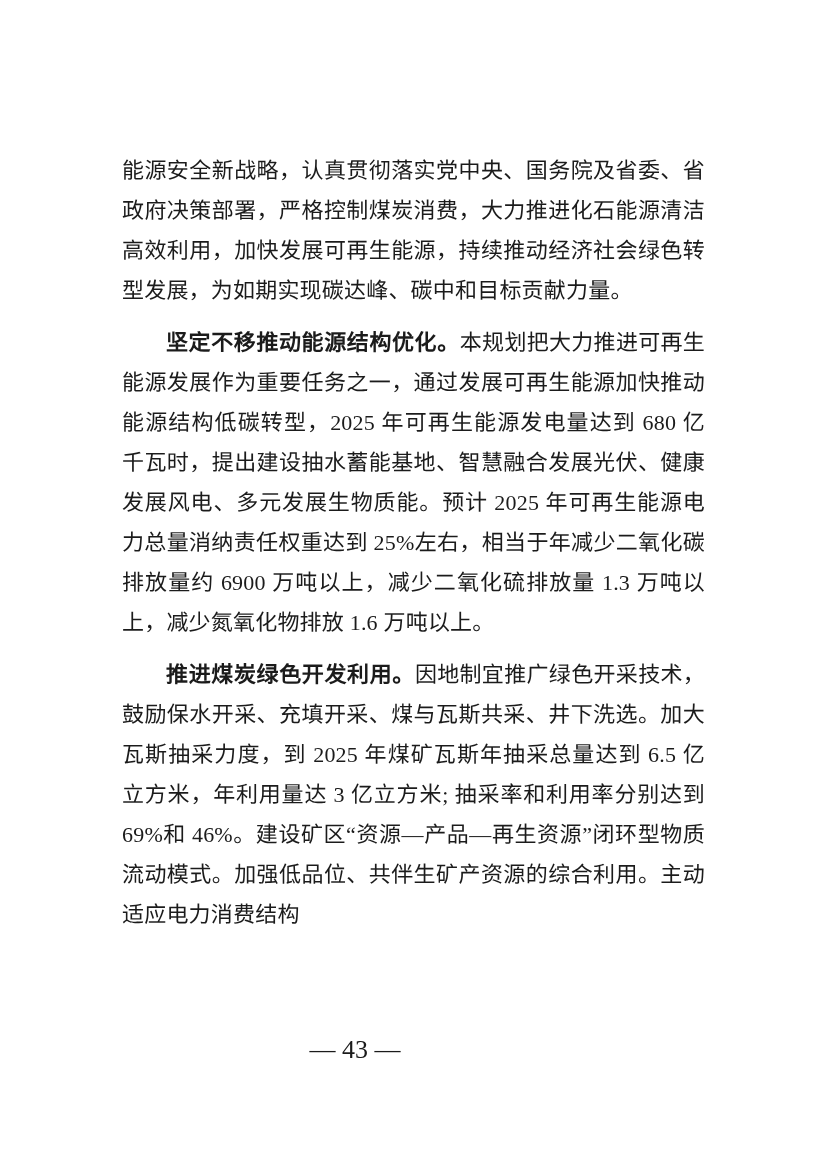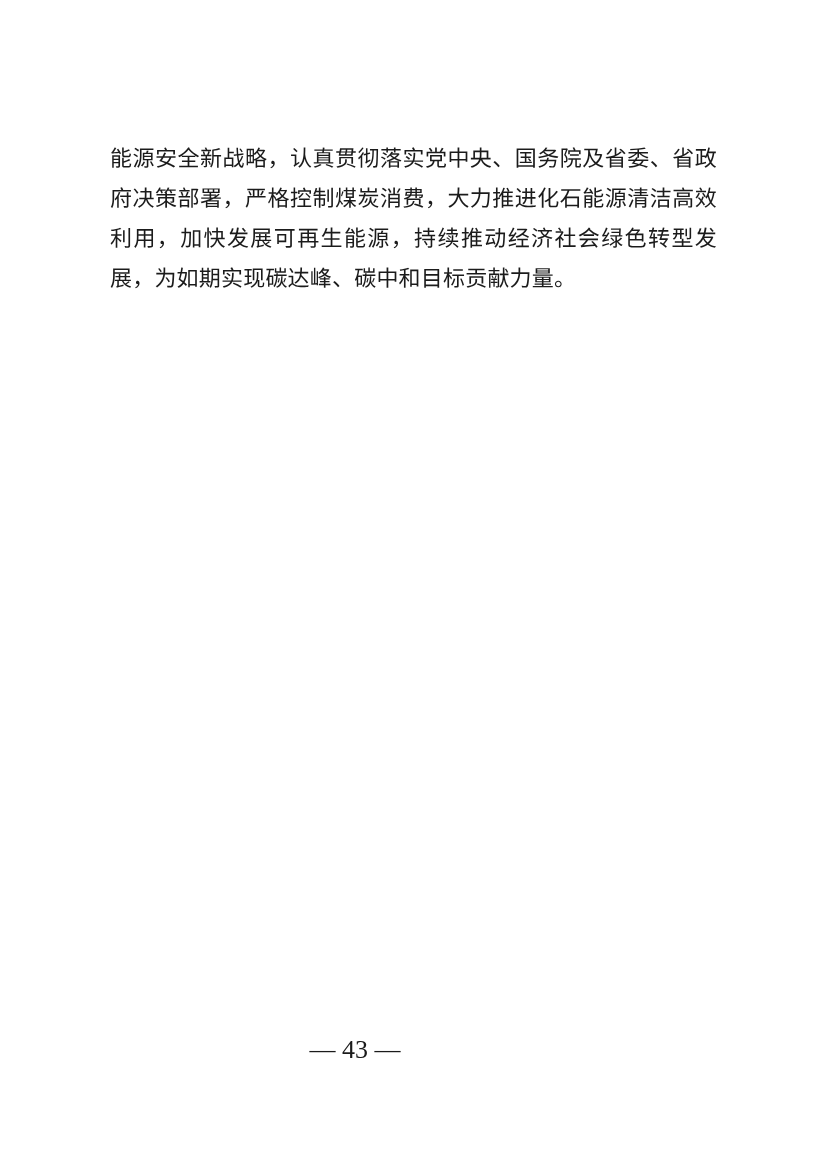--- a/index.html
+++ b/index.html
@@ -20,21 +20,21 @@
     position: absolute;
     left: 110px;
     top: 139px;
     width: 607px;
     font-size: 22px;
     line-height: 40px;
     text-align: justify;
     letter-spacing: 0.2px;
   }
   .para {
-    margin: 0;
+    margin: 12px;
     padding: 0;
     text-indent: 2em;
   }
   .para.no-indent {
     text-indent: 0;
   }
   .lead {
     font-weight: bold;
     font-family: "Liberation Sans", "DejaVu Sans", "Liberation Serif", serif;
     letter-spacing: 0.5px;
@@ -52,20 +52,22 @@
 </style>
 </head>
 <body>
 
 <div class="page">
 
   <main class="content">
 
     <p class="para no-indent"><span>能源安全新战略，认真贯彻落实党中央、国务院及省委、省政府决策部署，严格控制煤炭消费，大力推进化石能源清洁高效利用，加快发展可再生能源，持续推动经济社会绿色转型发展，为如期实现碳达峰、碳中和目标贡献力量。</span></p>
 
+    <p class="para"><span class="lead">坚定不移推动能源结构优化。</span><span>本规划把大力推进可再生能源发展作为重要任务之一，通过发展可再生能源加快推动能源结构低碳转型，2025 年可再生能源发电量达到 680 亿千瓦时，提出建设抽水蓄能基地、智慧融合发展光伏、健康发展风电、多元发展生物质能。预计 2025 年可再生能源电力总量消纳责任权重达到 25%左右，相当于年减少二氧化碳排放量约 6900 万吨以上，减少二氧化硫排放量 1.3 万吨以上，减少氮氧化物排放 1.6 万吨以上。</span></p>
 
 
+    <p class="para"><span class="lead">推进煤炭绿色开发利用。</span><span>因地制宜推广绿色开采技术，鼓励保水开采、充填开采、煤与瓦斯共采、井下洗选。加大瓦斯抽采力度，到 2025 年煤矿瓦斯年抽采总量达到 6.5 亿立方米，年利用量达 3 亿立方米; 抽采率和利用率分别达到 69%和 46%。建设矿区“资源—产品—再生资源”闭环型物质流动模式。加强低品位、共伴生矿产资源的综合利用。主动适应电力消费结构</span></p>
 
   </main>
 
   <footer class="page-footer"><span>— 43 —</span></footer>
 
 </div>
 
 </body></html>

